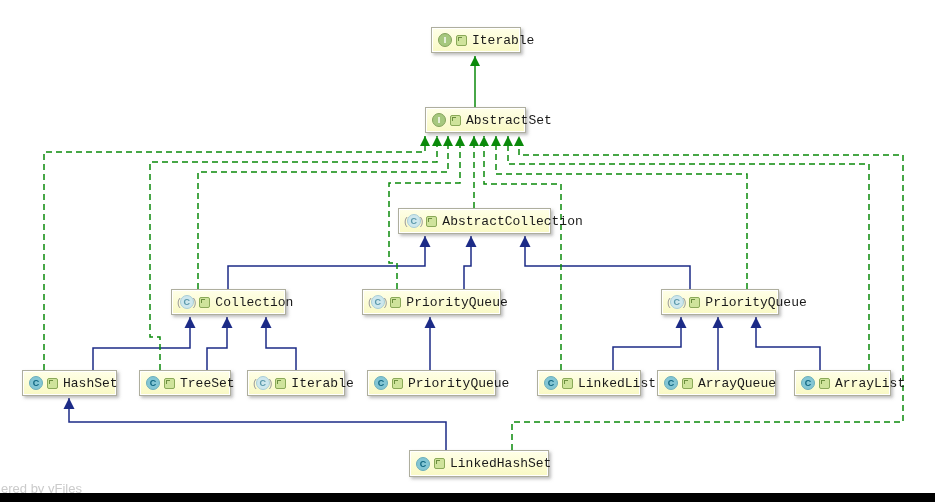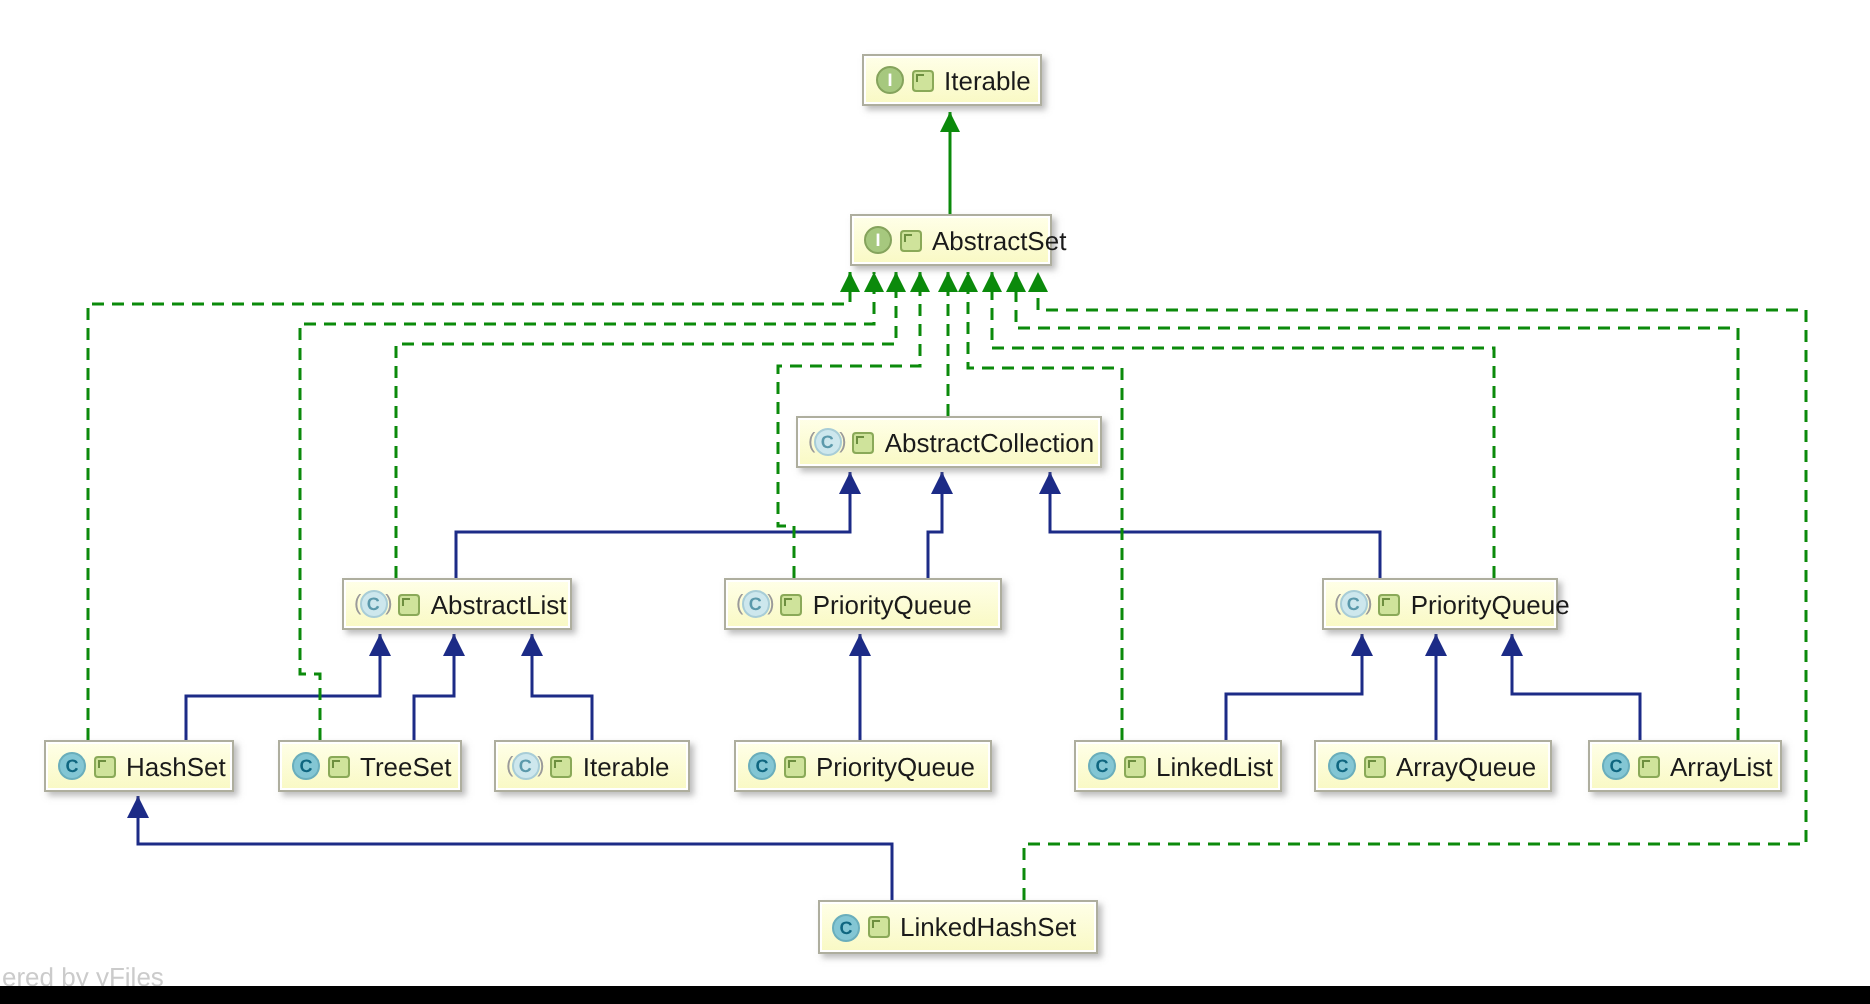--- a/index.html
+++ b/index.html
@@ -16,21 +16,21 @@
   .circ{width:14px;height:14px;border-radius:50%;display:inline-flex;align-items:center;
         justify-content:center;font-size:9px;font-weight:bold;box-sizing:border-box;}
   .circ.iface{background:#a6c87e;color:#ffffff;border:1px solid #85a35c;}
   .circ.cls{background:#83c6d4;color:#0f6680;border:1px solid #6aaebc;}
   .circ.abs{background:#cde7ed;color:#5b99ab;border:1px solid #a8cdd7;}
   .paren{color:#9a9a9a;font-size:11px;line-height:14px;margin:0 -1px;}
   .vis{width:9px;height:9px;background:#cfe39b;border:1px solid #8aa958;border-radius:2px;
        position:relative;flex:0 0 auto;}
   .vis::before{content:"";position:absolute;left:1px;top:1px;width:3px;height:3px;
        border:1px solid #6d8f3f;border-right:none;border-bottom:none;}
-  .lbl{margin-left:1px;}
+  .lbl{margin-left:1px;font-family:Liberation Mono, monospace;}
   #watermark{position:absolute;left:1px;top:481px;z-index:3;color:#cbcbcb;font-size:13px;}
   #bottom-bar{position:absolute;left:0;top:493px;width:935px;height:9px;background:#000;z-index:3;}
 </style>
 </head>
 <body>
 
 <div id="stage">
   <svg id="edge-layer" width="935" height="502" viewBox="0 0 935 502">
       <g>
         <polyline points="475,107 475,56" fill="none" stroke="#0b8a0b" stroke-width="1.5"></polyline>
@@ -143,21 +143,21 @@
     <span class="vis"></span>
     <span class="lbl">AbstractCollection</span>
   </div>
     <div class="node" style="left: 171px; top: 289px; width: 115px; height: 26px;">
     <span class="main-icon">
         <span class="paren">(</span>
         <span class="circ abs">C</span>
         <span class="paren">)</span>
       </span>
     <span class="vis"></span>
-    <span class="lbl">AbstractList</span>
+    <span class="lbl">Collection</span>
   </div>
     <div class="node" style="left: 362px; top: 289px; width: 139px; height: 26px;">
     <span class="main-icon">
         <span class="paren">(</span>
         <span class="circ abs">C</span>
         <span class="paren">)</span>
       </span>
     <span class="vis"></span>
     <span class="lbl">PriorityQueue</span>
   </div>

